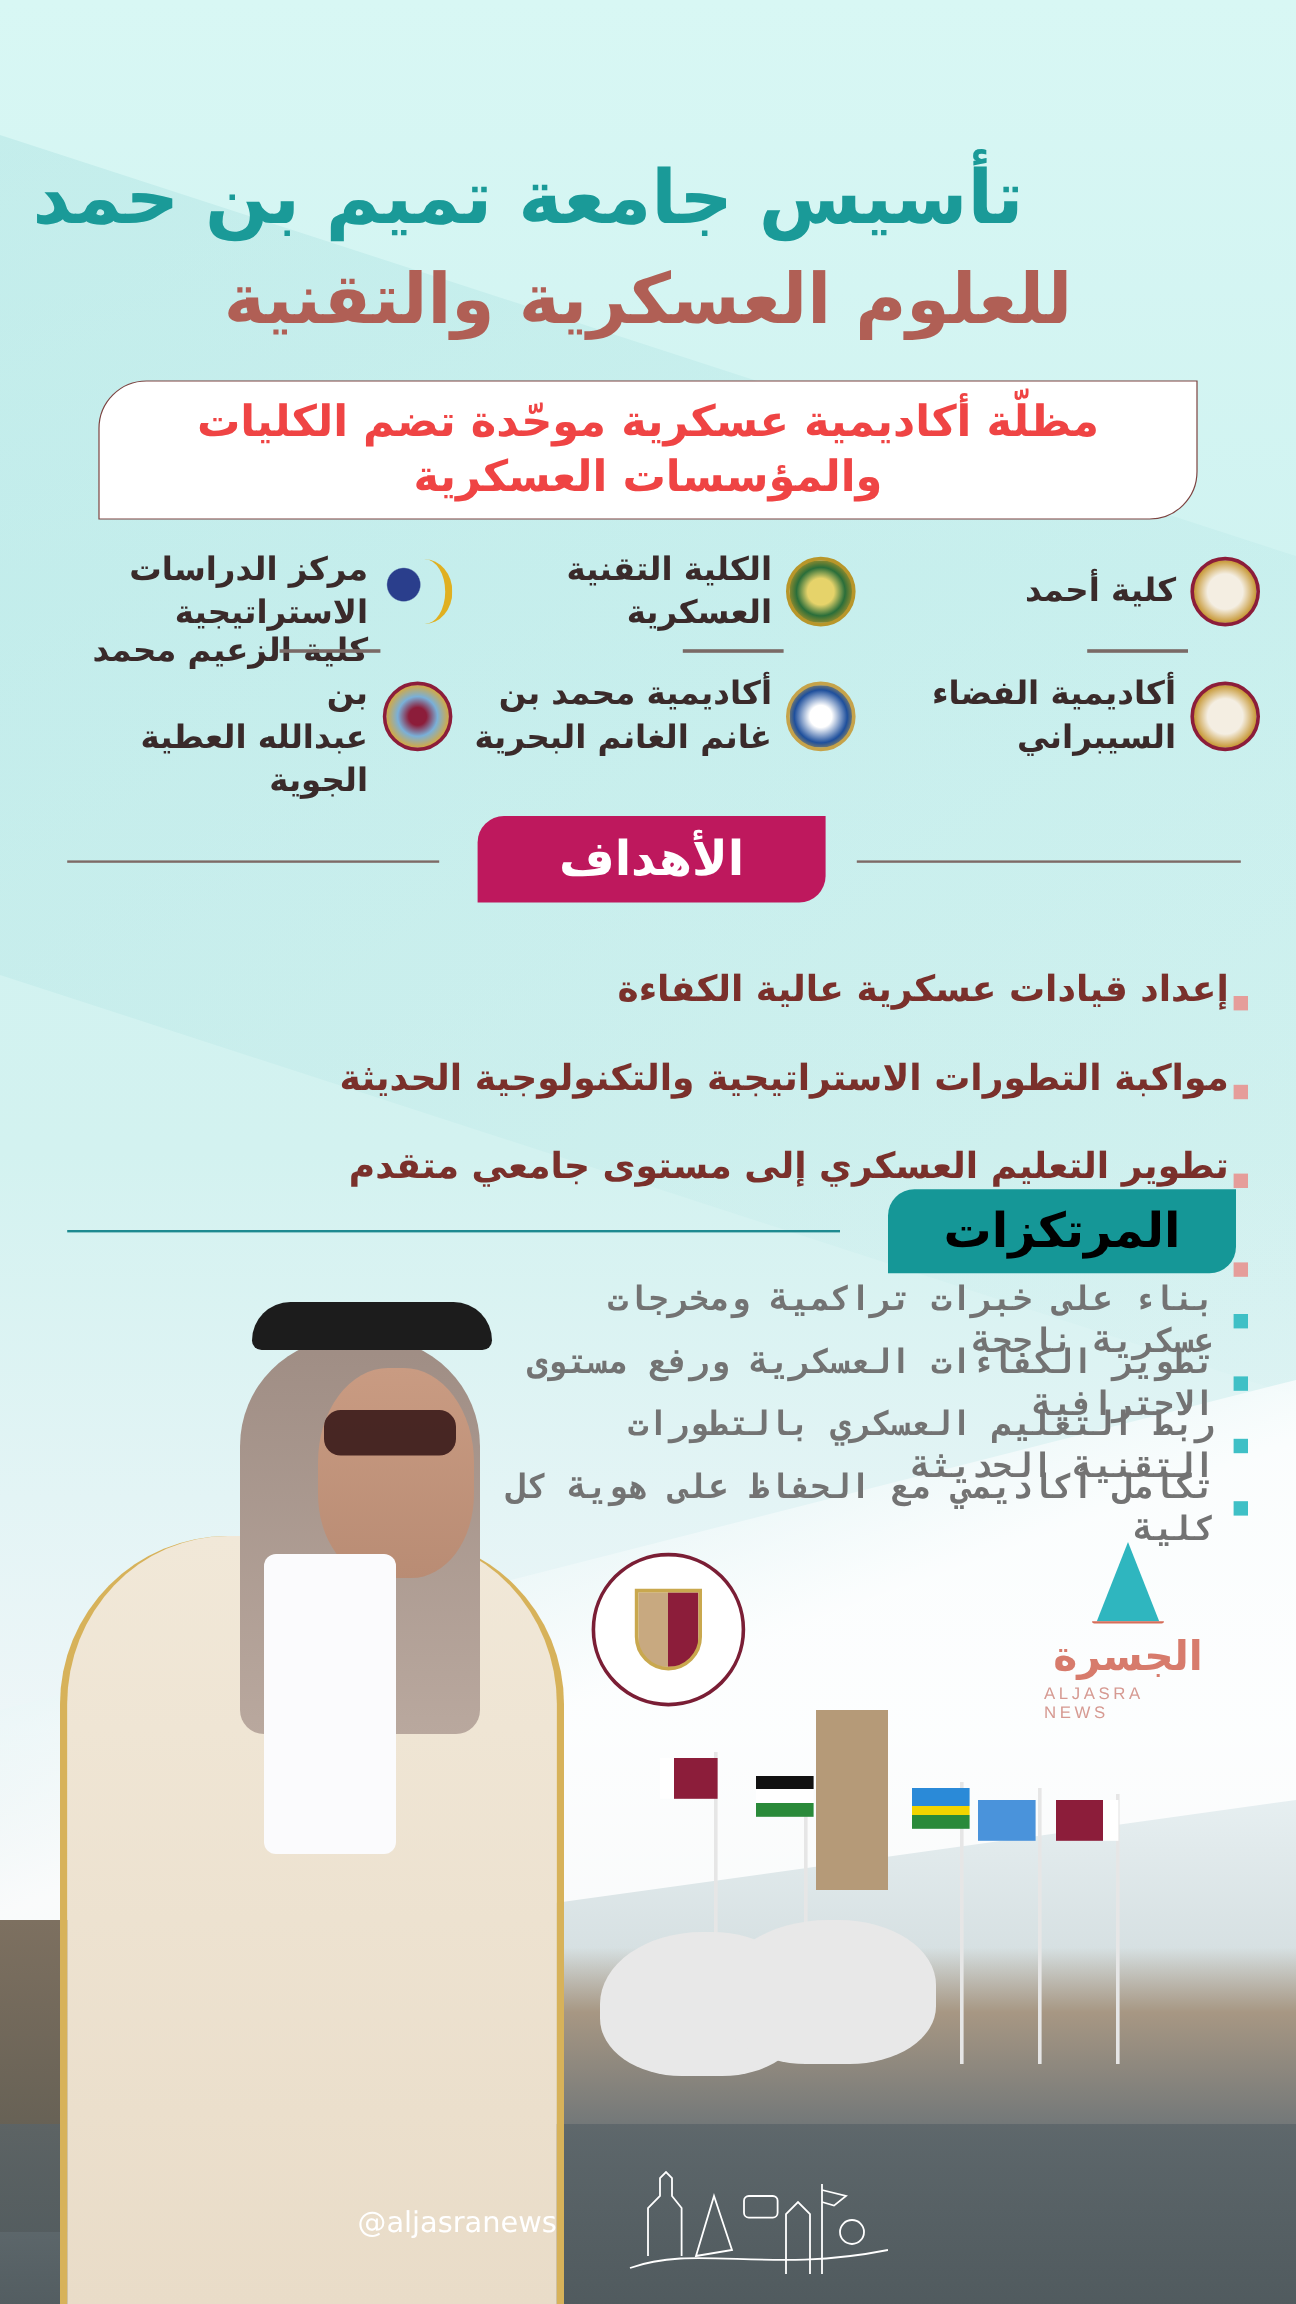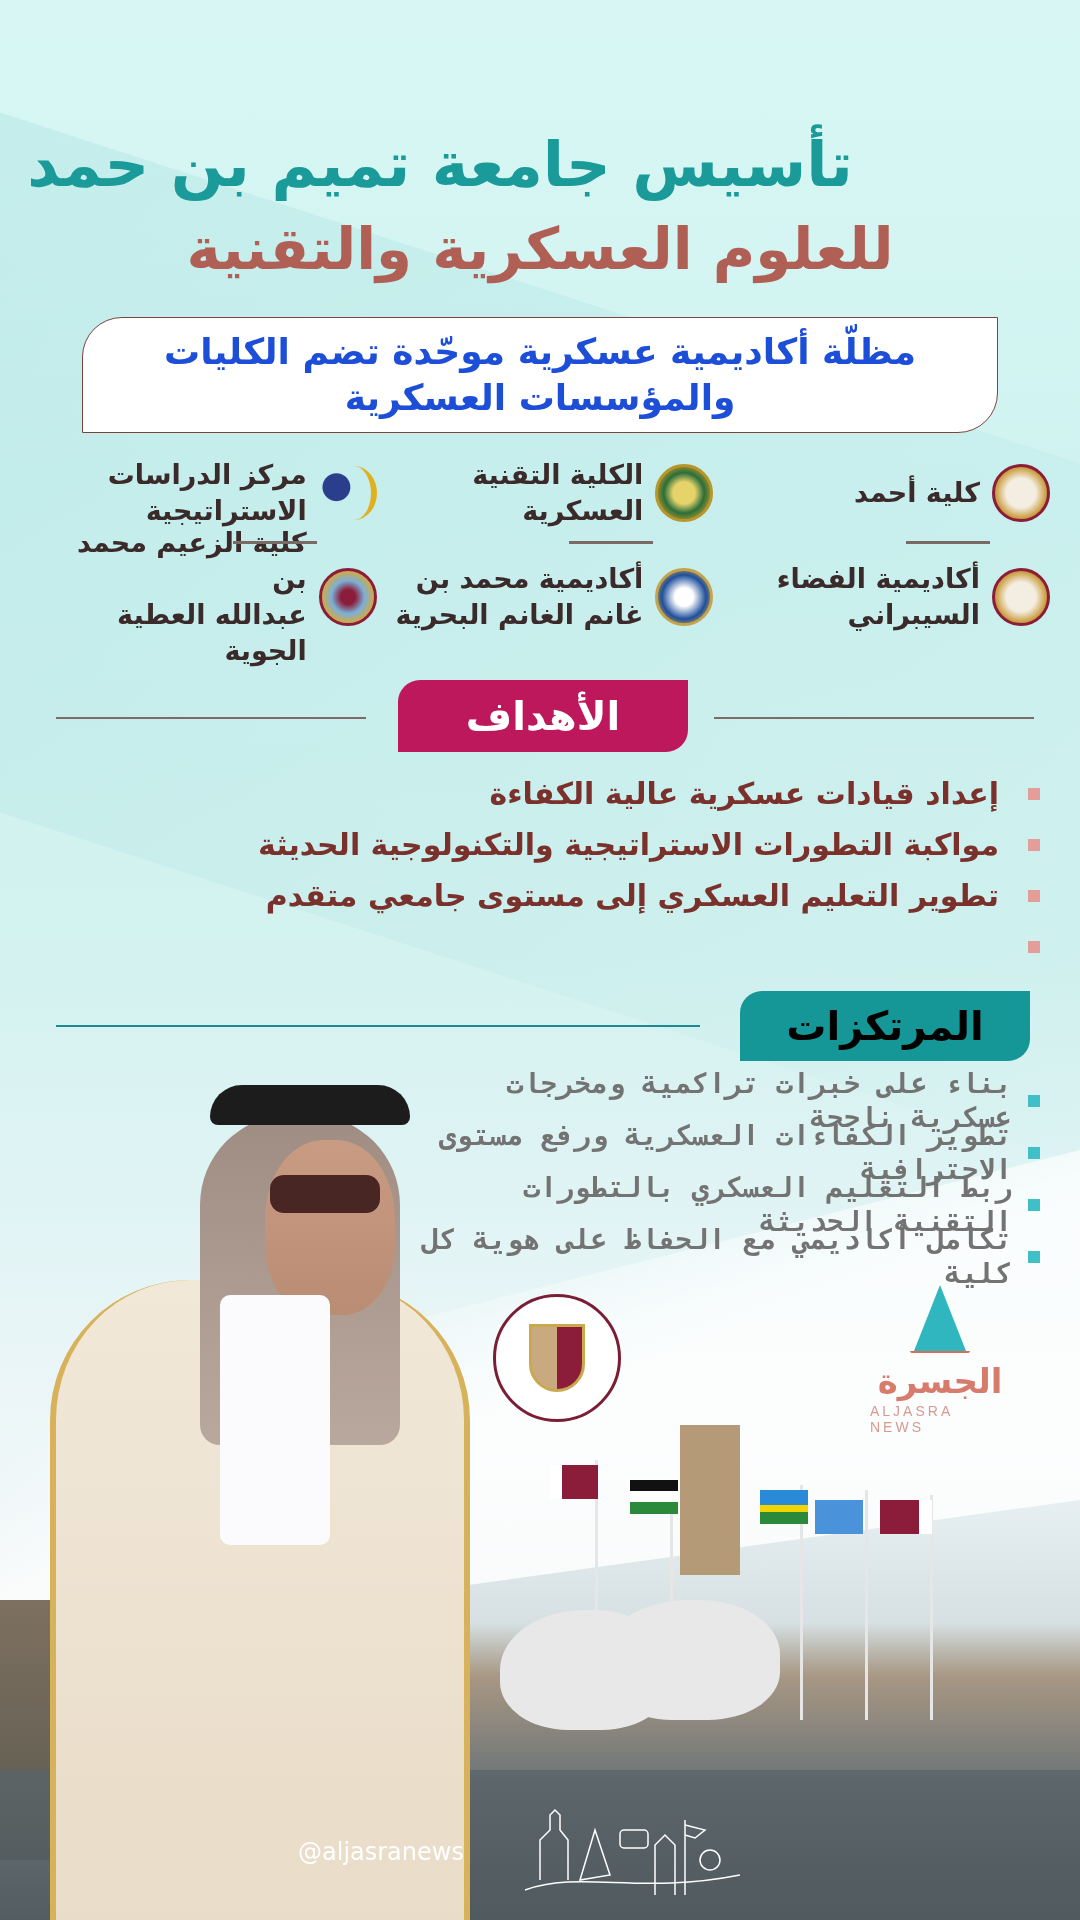--- a/index.html
+++ b/index.html
@@ -28,21 +28,21 @@
     }
     .title2 {
       position: absolute; top: 215px; left: 0; width: 1080px; text-align: center;
       font-size: 58px; font-weight: bold; color: #b05f55;
     }
     .sub-box {
       position: absolute; left: 82px; top: 317px; width: 916px; height: 116px;
       background: #ffffff; border: 1.5px solid #7d4340;
       border-radius: 40px 0 40px 0;
       display: flex; flex-direction: column; align-items: center; justify-content: center;
-      color: #1d4ed8; font-weight: bold; text-align: center;
+      color: #ef4444; font-weight: bold; text-align: center;
     }
     .sub-box .l1 { font-size: 36px; line-height: 46px; }
     .sub-box .l2 { font-size: 36px; line-height: 46px; }
 
     .inst-grid {
       position: absolute; left: 40px; top: 455px; width: 1010px;
       display: grid; grid-template-columns: repeat(3, 1fr); row-gap: 28px;
     }
     .inst {
       display: flex; align-items: center; justify-content: flex-start; gap: 12px;
@@ -74,22 +74,22 @@
     .goals-header .line-r { position: absolute; left: 714px; top: 37px; width: 320px; height: 2px; background: #7e6a66; }
     .goals-header .badge {
       position: absolute; left: 398px; top: 0; width: 290px; height: 72px;
       background: #be185d; border-radius: 22px 0 22px 0;
       color: #ffffff; font-size: 40px; font-weight: bold;
       display: flex; align-items: center; justify-content: center;
     }
 
     .goals-list { position: absolute; top: 768px; right: 40px; width: 1000px; }
     .goal-item {
-      display: flex; align-items: center; gap: 29px; height: 51px;
-      font-size: 30px; font-weight: bold; color: #7a302b;
+      display: flex; align-items: flex-end; gap: 4px; height: 51px;
+      font-size: 30px; font-weight: bold; color: #7a302b; margin-top: 23px;
     }
     .goal-item .bullet { width: 12px; height: 12px; background: #e59d9a; flex-shrink: 0; }
 
     .pillars-header { position: absolute; top: 985px; left: 0; width: 1080px; height: 80px; }
     .pillars-header .line { position: absolute; left: 56px; top: 40px; width: 644px; height: 2px; background: #1e8a90; }
     .pillars-header .badge {
       position: absolute; left: 740px; top: 6px; width: 290px; height: 70px;
       background: #159797; border-radius: 22px 0 22px 0;
       color: #000000; font-size: 40px; font-weight: bold;
       display: flex; align-items: center; justify-content: center;

